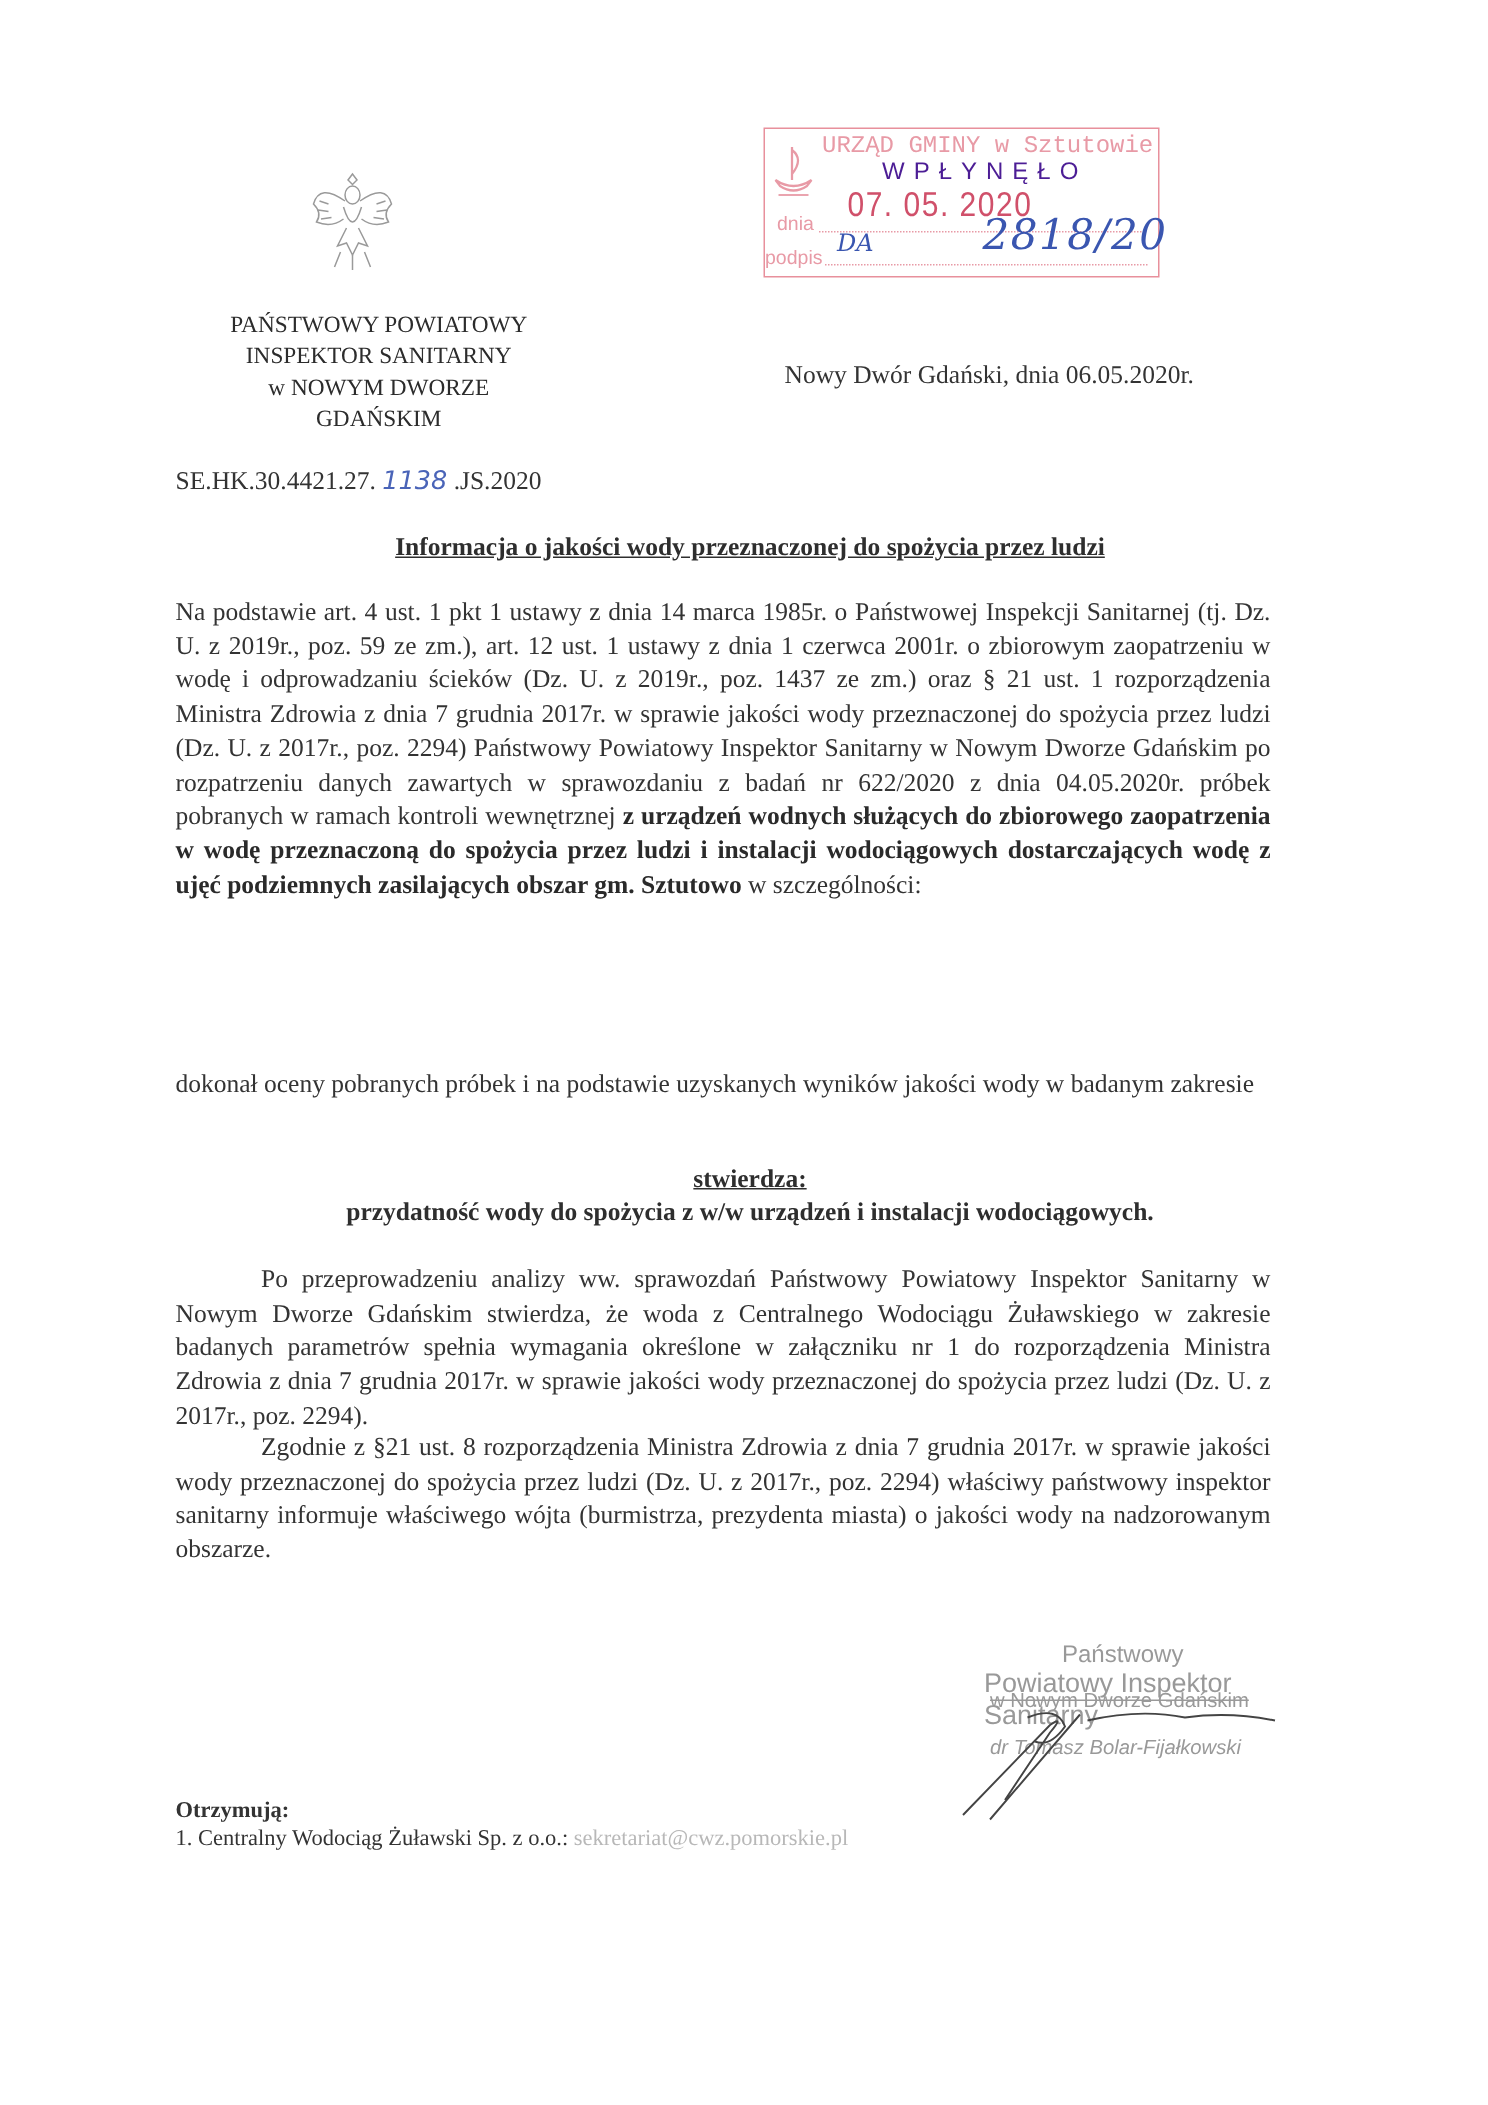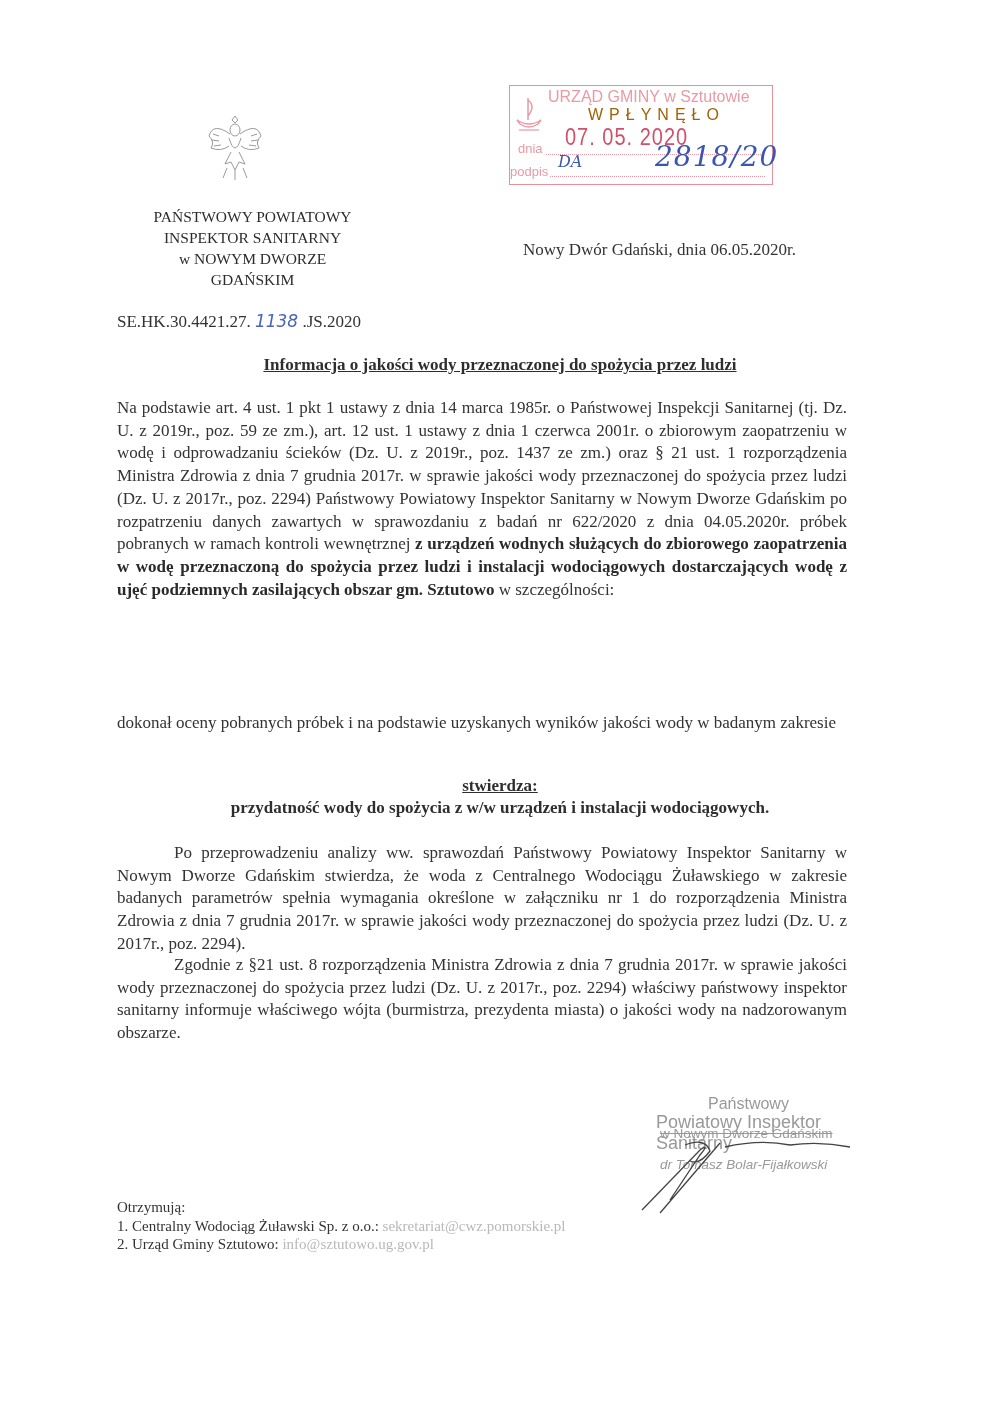--- a/index.html
+++ b/index.html
@@ -1,21 +1,21 @@
 <!DOCTYPE html>
 <html><head>
 <meta charset="utf-8">
 <style>
   html,body{margin:0;padding:0;background:#fff;}
   body{width:992px;height:1403px;position:relative;overflow:hidden;font-family:"Liberation Serif","DejaVu Serif",serif;color:#2a2a2a;}
   .abs{position:absolute;}
   
   .stamp{left:509px;top:85px;width:262px;height:98px;border:1.5px solid #e8909c;color:#e07080;font-family:"Liberation Sans",sans-serif;}
-  .stamp .l1{position:absolute;left:38px;top:2px;font-family:Liberation Sans, sans-serif;font-size:16px;color:#e89aa6;white-space:nowrap;}
-  .stamp .l2{position:absolute;left:78px;top:20px;font-size:16px;letter-spacing:6px;color:#a16207;}
+  .stamp .l1{position:absolute;left:38px;top:2px;font-family:Liberation Mono, monospace;font-size:16px;color:#e89aa6;white-space:nowrap;}
+  .stamp .l2{position:absolute;left:78px;top:20px;font-size:16px;letter-spacing:6px;color:#4c1d95;}
   .stamp .date{position:absolute;left:55px;top:40px;font-size:20px;color:#d0506a;letter-spacing:1px;transform:scaleY(1.15);}
   .stamp .dnia{position:absolute;left:8px;top:55px;font-size:13px;color:#e89aa6;}
   .stamp .podpis{position:absolute;left:0;top:78px;font-size:13px;color:#e89aa6;}
   .stamp .dots1{position:absolute;left:36px;top:68px;width:215px;border-bottom:1px dotted #e89aa6;}
   .stamp .dots2{position:absolute;left:40px;top:90px;width:215px;border-bottom:1px dotted #e89aa6;}
   .stamp .hw1{position:absolute;left:48px;top:66px;font-family:"DejaVu Serif",serif;font-style:italic;font-size:16px;color:#3a56b0;}
   .stamp .hw2{position:absolute;left:145px;top:54px;font-family:"DejaVu Serif",serif;font-style:italic;font-size:28px;color:#3a56b0;letter-spacing:1px;}
   .stamp .boat{position:absolute;left:4px;top:8px;width:30px;height:38px;}
   
   .emblem{left:205px;top:112px;width:60px;height:72px;}
@@ -36,21 +36,21 @@
   .para2{top:842px;text-indent:57px;}
   .para3{top:954px;text-indent:57px;}
   
   .sig{left:640px;top:1095px;width:230px;font-family:"Liberation Sans",sans-serif;color:#999;}
   .sig .s1{position:absolute;left:68px;top:0px;font-size:16px;}
   .sig .s2{position:absolute;left:16px;top:17px;font-size:18px;}
   .sig .s3{position:absolute;left:20px;top:31px;font-size:13.5px;text-decoration:line-through;}
   .sig .s4{position:absolute;left:20px;top:62px;font-size:13.5px;font-style:italic;}
   .sig svg{position:absolute;left:-10px;top:30px;}
   .recip{left:117px;top:1198px;font-size:15px;line-height:18.5px;color:#333;}
-  .recip .hd{font-weight:normal;}
+  .recip .hd{font-weight:bold;}
   .recip .mail{color:#b8b8b8;}
 </style>
 </head>
 <body>
 
 <div class="abs stamp">
   <svg class="boat" viewBox="0 0 30 38">
     <path d="M3 26 Q15 34 27 26 L24 30 Q15 36 6 30 Z" fill="none" stroke="#e89aa6" stroke-width="1.5"></path>
     <path d="M14 4 L14 26 M14 6 Q22 12 14 22" fill="none" stroke="#e89aa6" stroke-width="1.5"></path>
     <path d="M5 36 L25 36" stroke="#e89aa6" stroke-width="1.2"></path>
@@ -118,14 +118,13 @@
   <span class="s3">w Nowym Dworze Gdańskim</span>
   <span class="s4">dr Tomasz Bolar-Fijałkowski</span>
   <svg width="240" height="90" viewBox="0 0 240 90">
     <path d="M12 85 L70 25 Q80 18 70 30 L40 75 M55 20 Q75 12 80 26 Q70 40 60 36 M90 18 L30 88 M95 22 Q130 14 160 20 Q190 16 220 22" fill="none" stroke="#444" stroke-width="1.3"></path>
   </svg>
 </div>
 
 <div class="abs recip">
   <div class="hd">Otrzymują:</div>
   <div><span>1. Centralny Wodociąg Żuławski Sp. z o.o.: </span><span class="mail">sekretariat@cwz.pomorskie.pl</span></div>
-  <div><span>2. Urząd Gminy Sztutowo: </span><span class="mail">info@sztutowo.ug.gov.pl</span></div>
 </div>
 
 </body></html>

